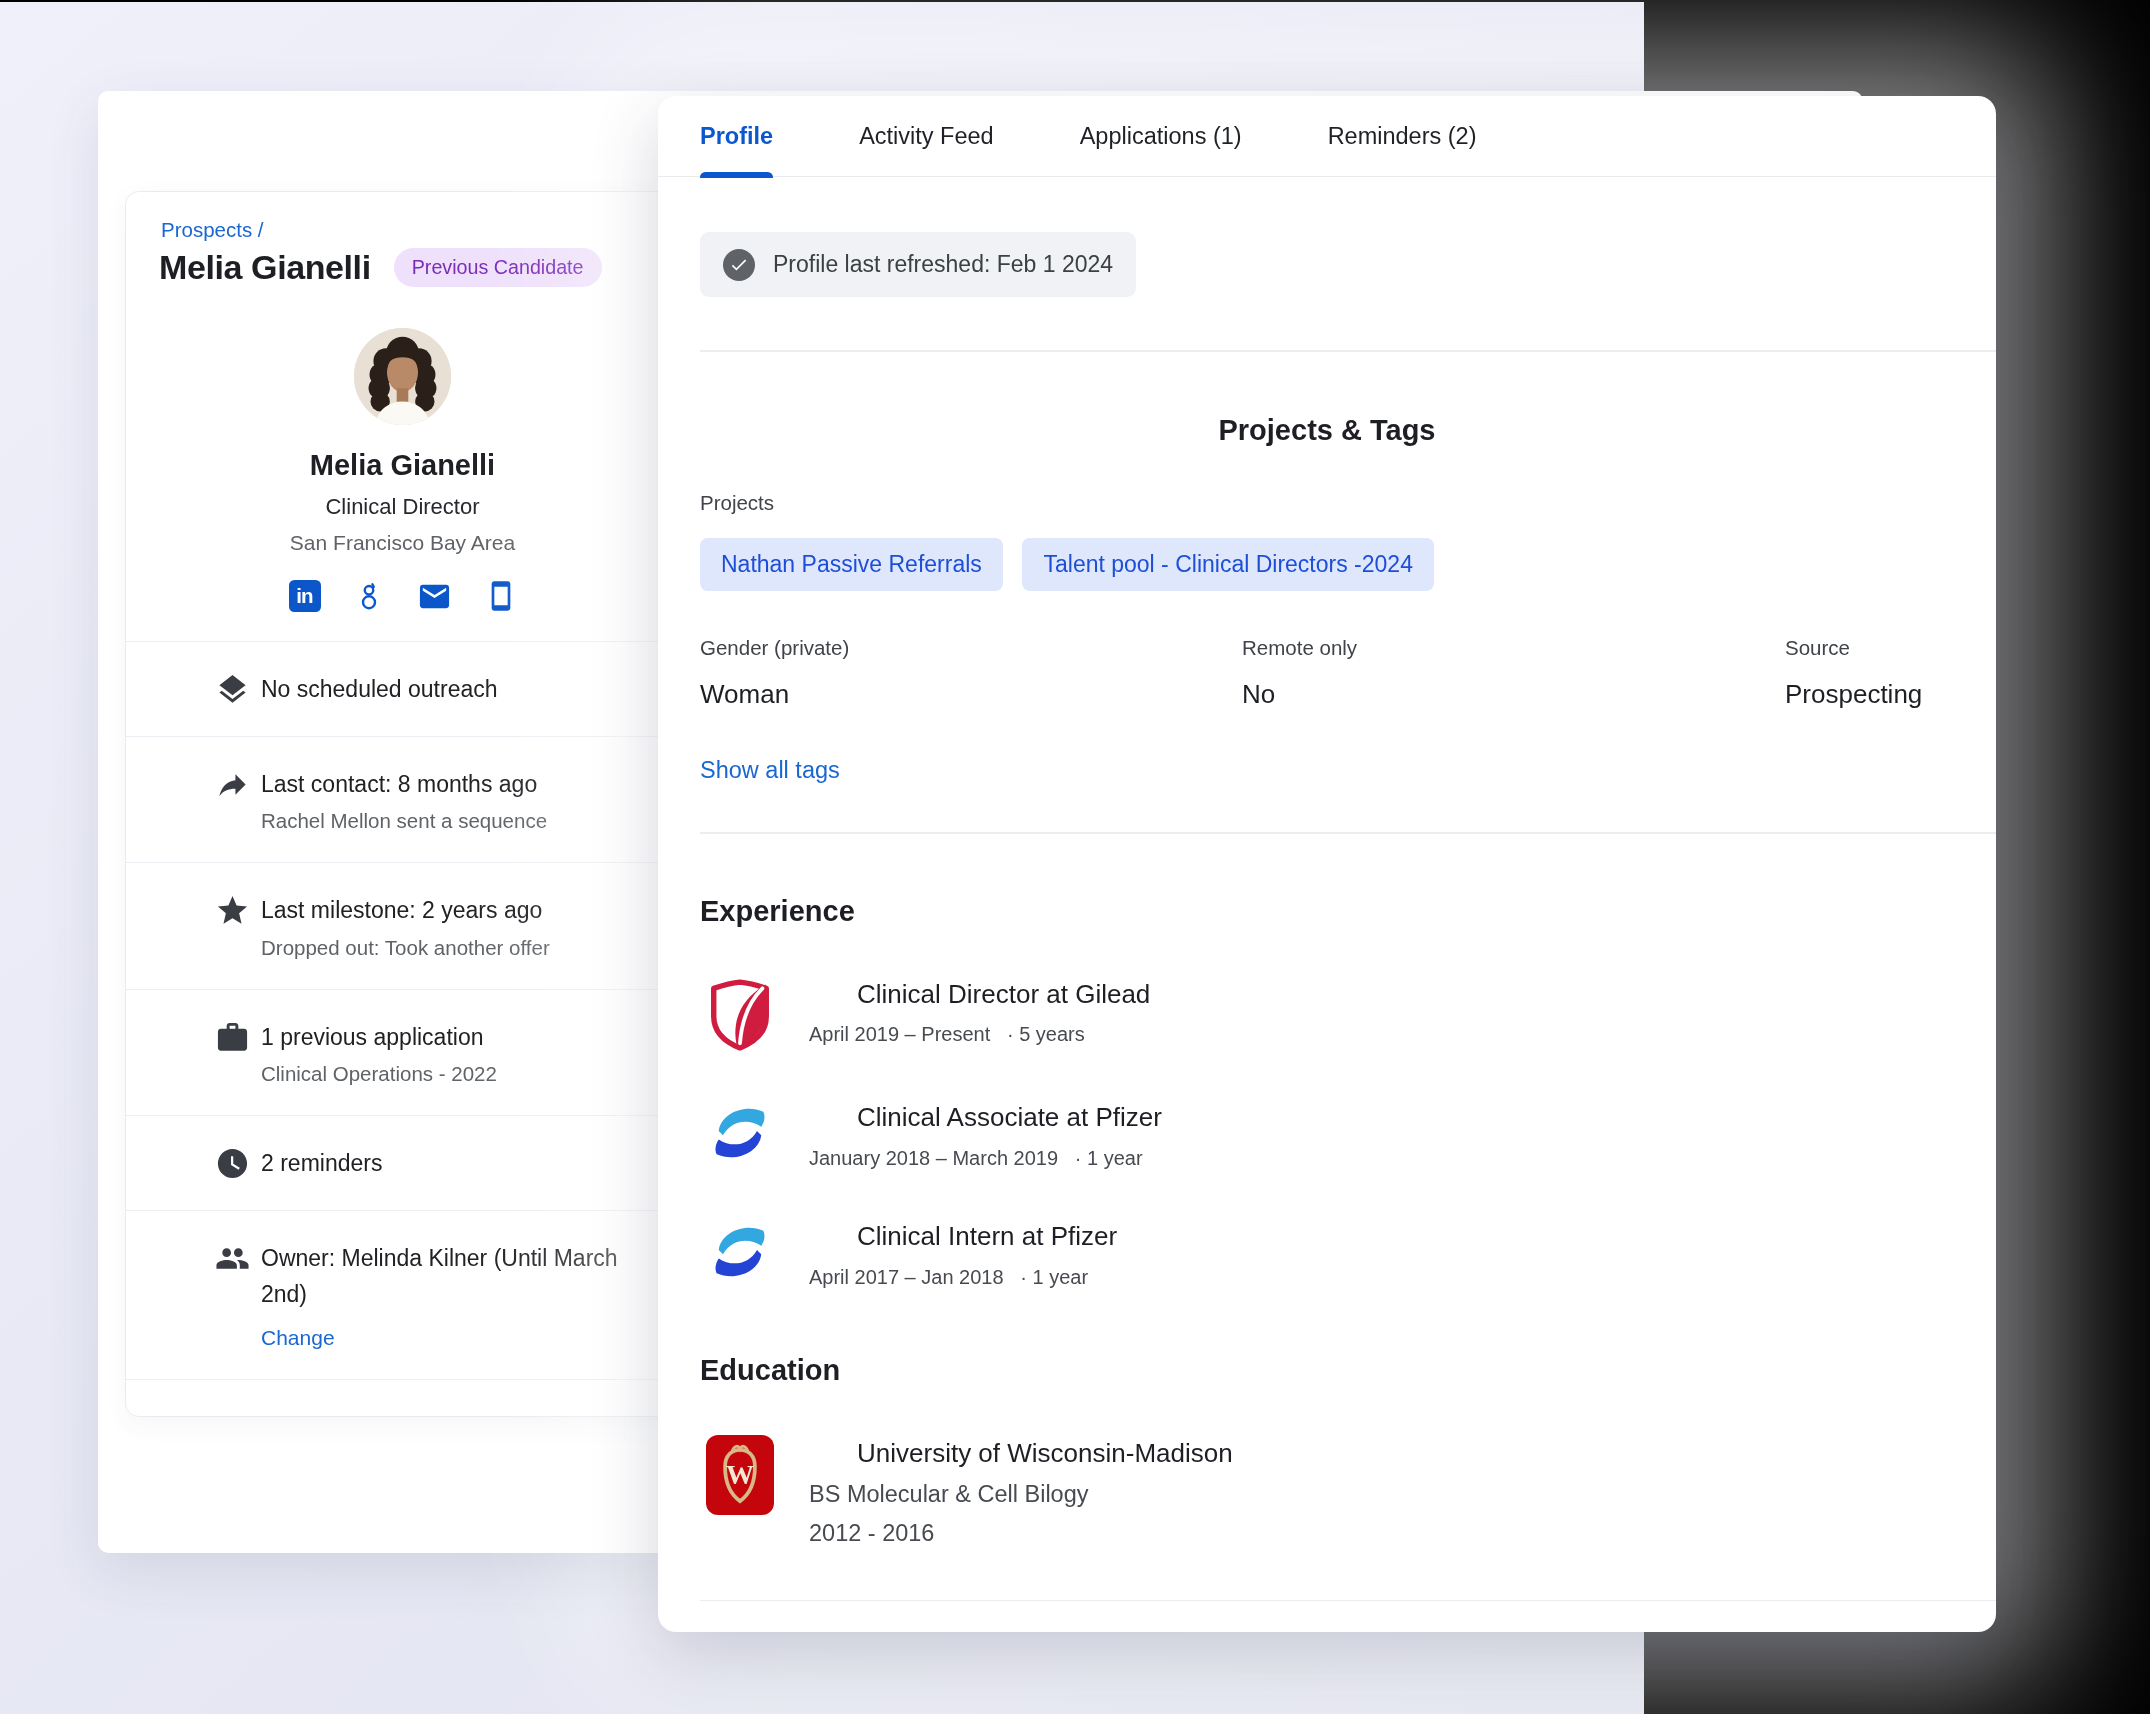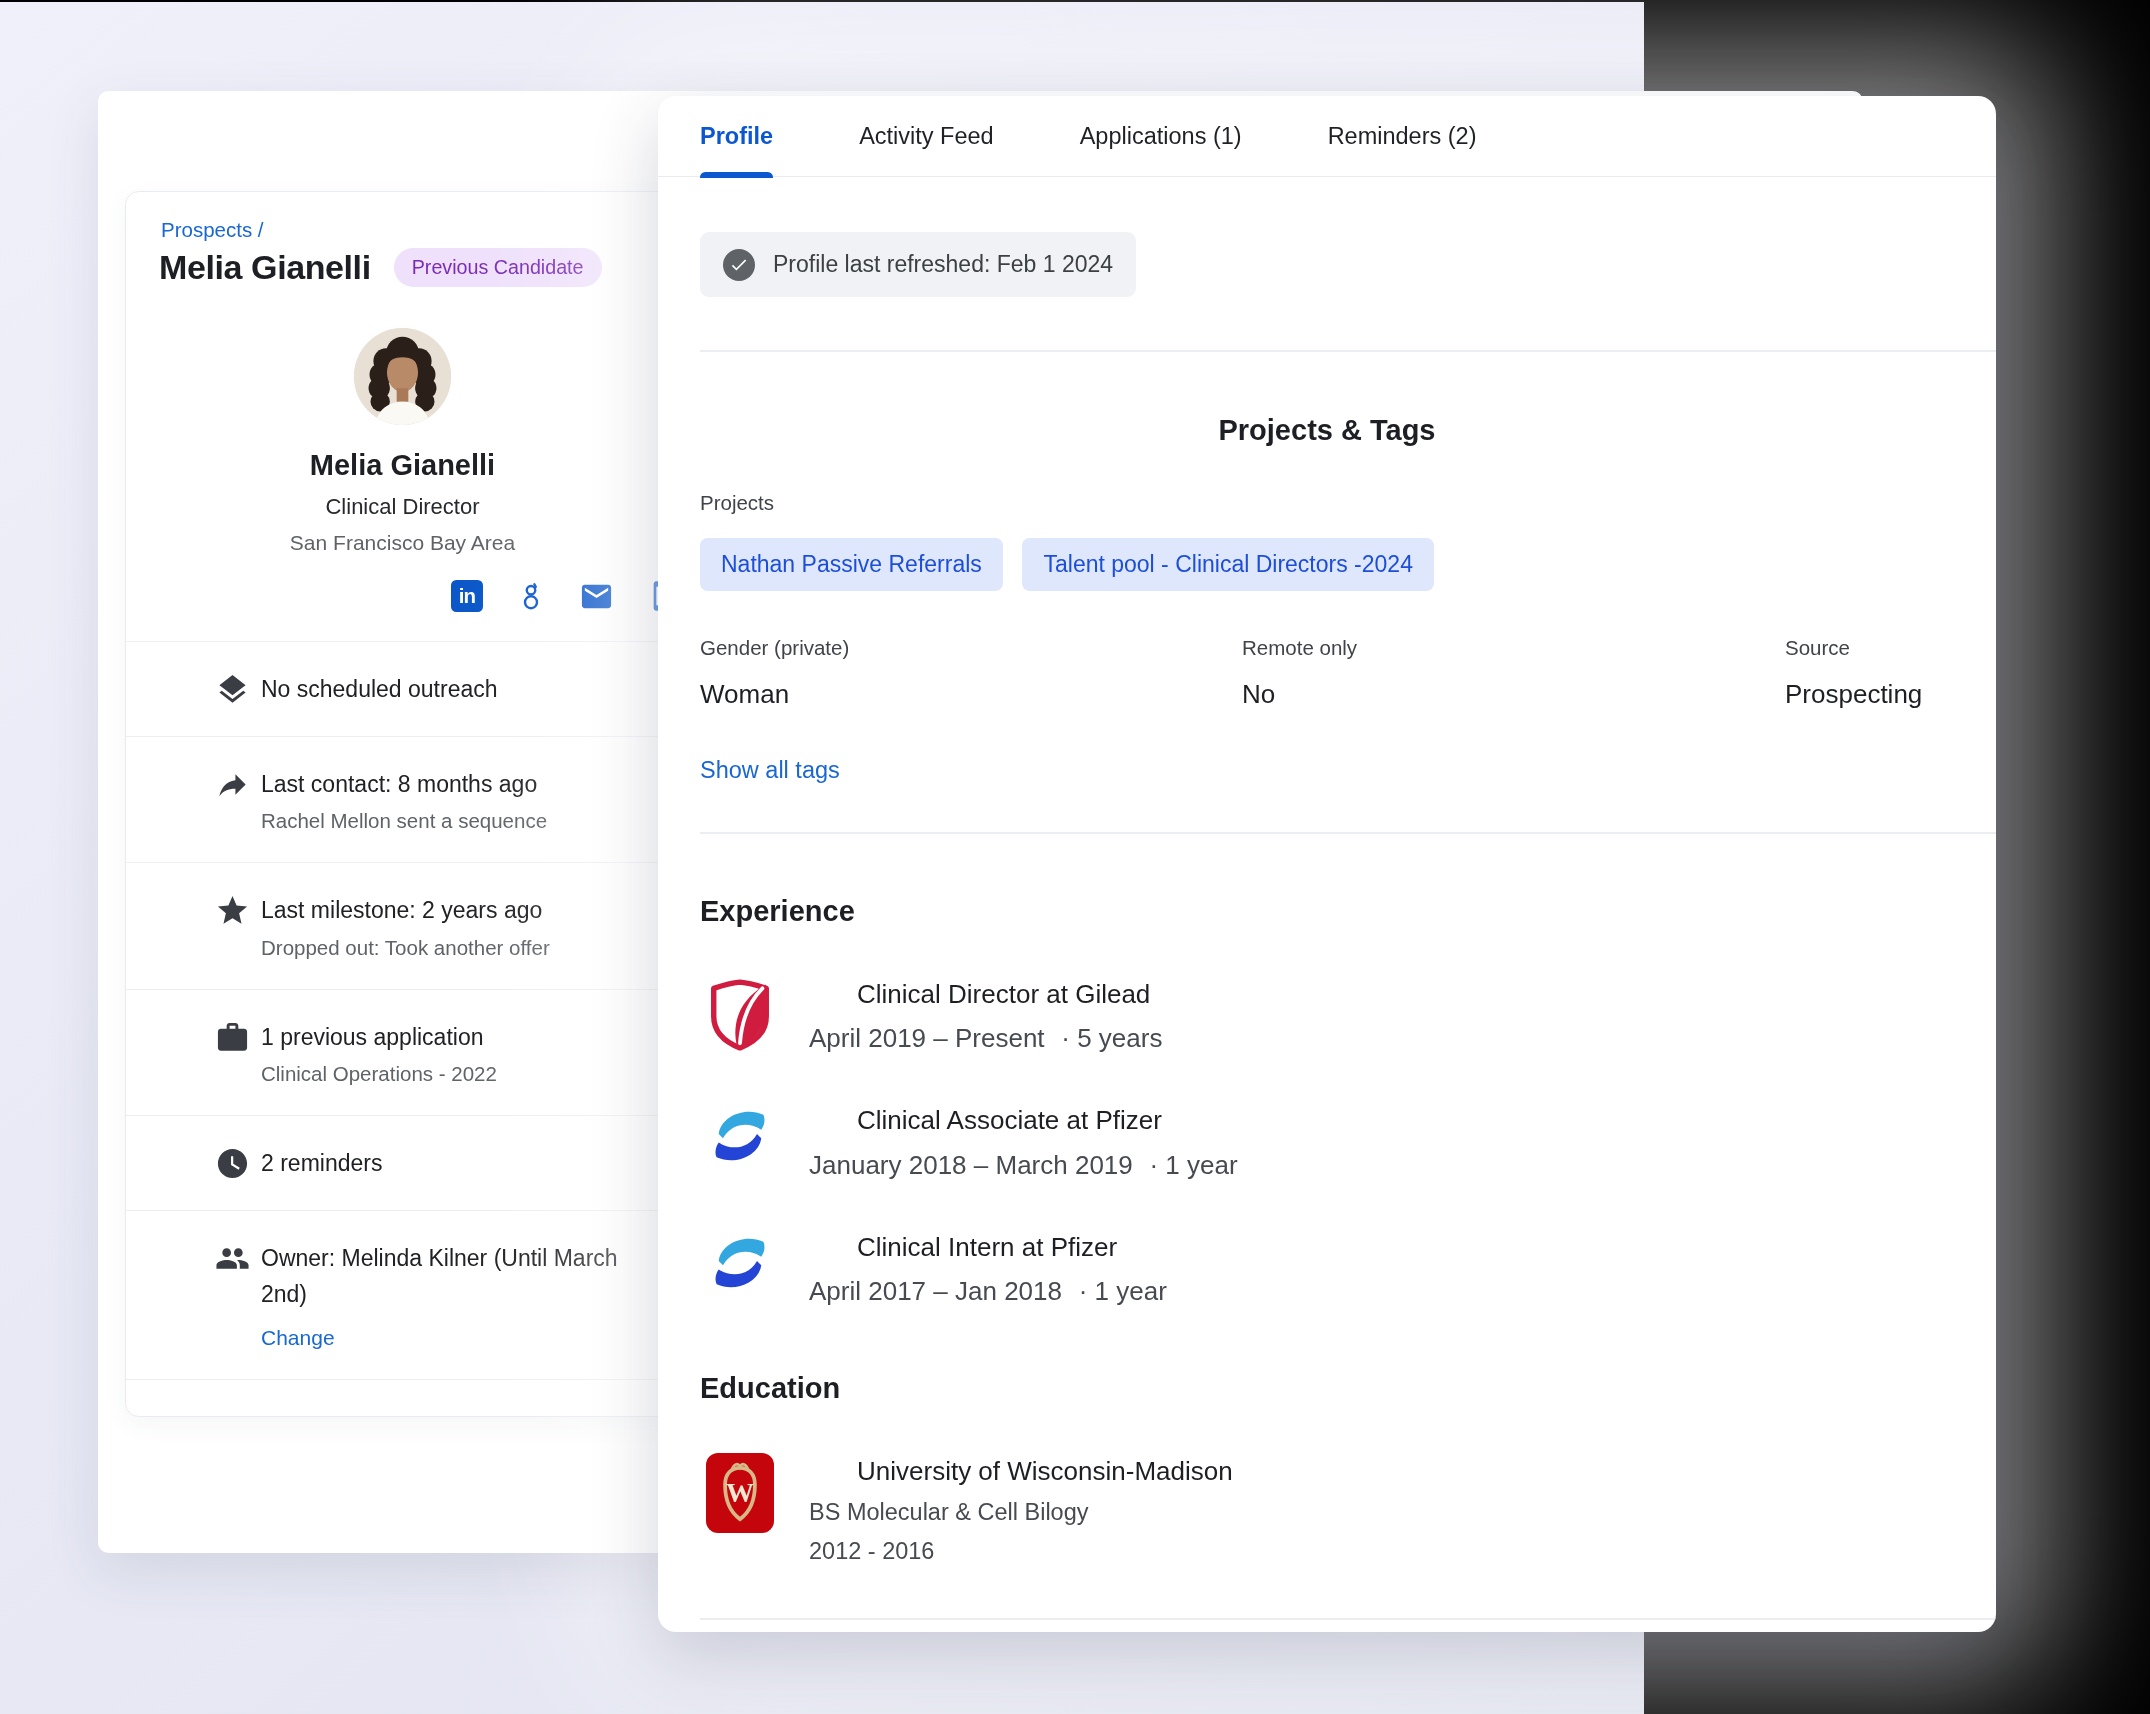--- a/index.html
+++ b/index.html
@@ -21,21 +21,21 @@
   .side-title-row{display:flex;align-items:center;gap:23px;margin-left:33px;white-space:nowrap;}
   .side-title{font-size:34px;font-weight:700;color:#1d1f24;letter-spacing:-0.4px;}
   .badge{background:#efe1fb;color:#7a2bb8;font-size:19.7px;font-weight:500;
     padding:7.6px 18px;border-radius:757px;}
   .avatar{width:97px;height:97px;border-radius:50%;margin:41px auto 0;overflow:hidden;
     background:#e8e0d4;}
   .avatar svg{display:block;width:100%;height:100%;}
   .p-name{margin-top:24px;text-align:center;font-size:29px;font-weight:600;color:#1d1f24;}
   .p-role{margin-top:12px;text-align:center;font-size:22px;color:#26282e;}
   .p-loc{margin-top:10.6px;text-align:center;font-size:21px;color:#5f6368;}
-  .socials{display:flex;justify-content:flex-end;align-items:center;gap:33px;margin:24px 0 27px;}
+  .socials{display:flex;justify-content:center;align-items:center;gap:33px;margin:24px 0 27px;}
   .soc{display:flex;align-items:center;justify-content:center;}
   .li-box{width:32px;height:32px;border-radius:5.3px;background:#0b57c9;color:#fff;
     font-weight:700;font-size:20.5px;display:flex;align-items:center;justify-content:center;
     letter-spacing:-0.8px;}
   .side-item{position:relative;padding:29px 42px 29px 135px;border-top:1.5px solid #edeef3;}
   .side-item .ico{position:absolute;left:89px;top:30px;width:35px;height:35px;color:#3a3d44;}
   .ico svg{display:block;width:100%;height:100%;}
   .si-text{font-size:23px;font-weight:500;color:#202124;line-height:36px;max-width:364px;}
   .si-sub{margin-top:7.6px;font-size:20.5px;color:#5f6368;}
   .si-link{display:inline-block;margin-top:13.6px;font-size:21px;color:#1967d2;font-weight:500;cursor:pointer;}
@@ -75,21 +75,21 @@
   .f1{width:542px;}.f2{width:543px;}.f3{flex:1;}
   .f-label{font-size:20.5px;color:#40434a;}
   .f-value{font-size:26px;color:#1d1f24;margin-top:19.7px;}
   .show-all{display:inline-block;margin-top:47px;font-size:23.5px;color:#1967d2;
     font-weight:500;cursor:pointer;}
   .xp{display:flex;gap:35px;margin-top:48px;align-items:flex-start;}
   .xp-logo{width:68px;flex:none;margin-left:6px;}
   .xp-logo svg{display:block;width:100%;}
   .xp-body{padding-top:3px;}
   .xp-title{font-size:26px;color:#1d1f24;margin-left:48px;}
-  .xp-dates{margin-top:13.6px;font-size:26px;color:#474b51;display:flex;gap:16.7px;}
+  .xp-dates{margin-top:13.6px;font-size:20px;color:#474b51;display:flex;gap:16.7px;}
   .edu-logo{width:68px;height:80px;flex:none;margin-left:6px;background:#c5050c;
     border-radius:12px;display:flex;align-items:center;justify-content:center;}
   .edu-logo svg{width:56px;height:70px;display:block;}
   .edu-line{margin-top:12px;font-size:23.5px;color:#474b51;}
 </style>
 </head>
 <body>
 
 <div class="canvas">
   <div class="bg-left"></div>

